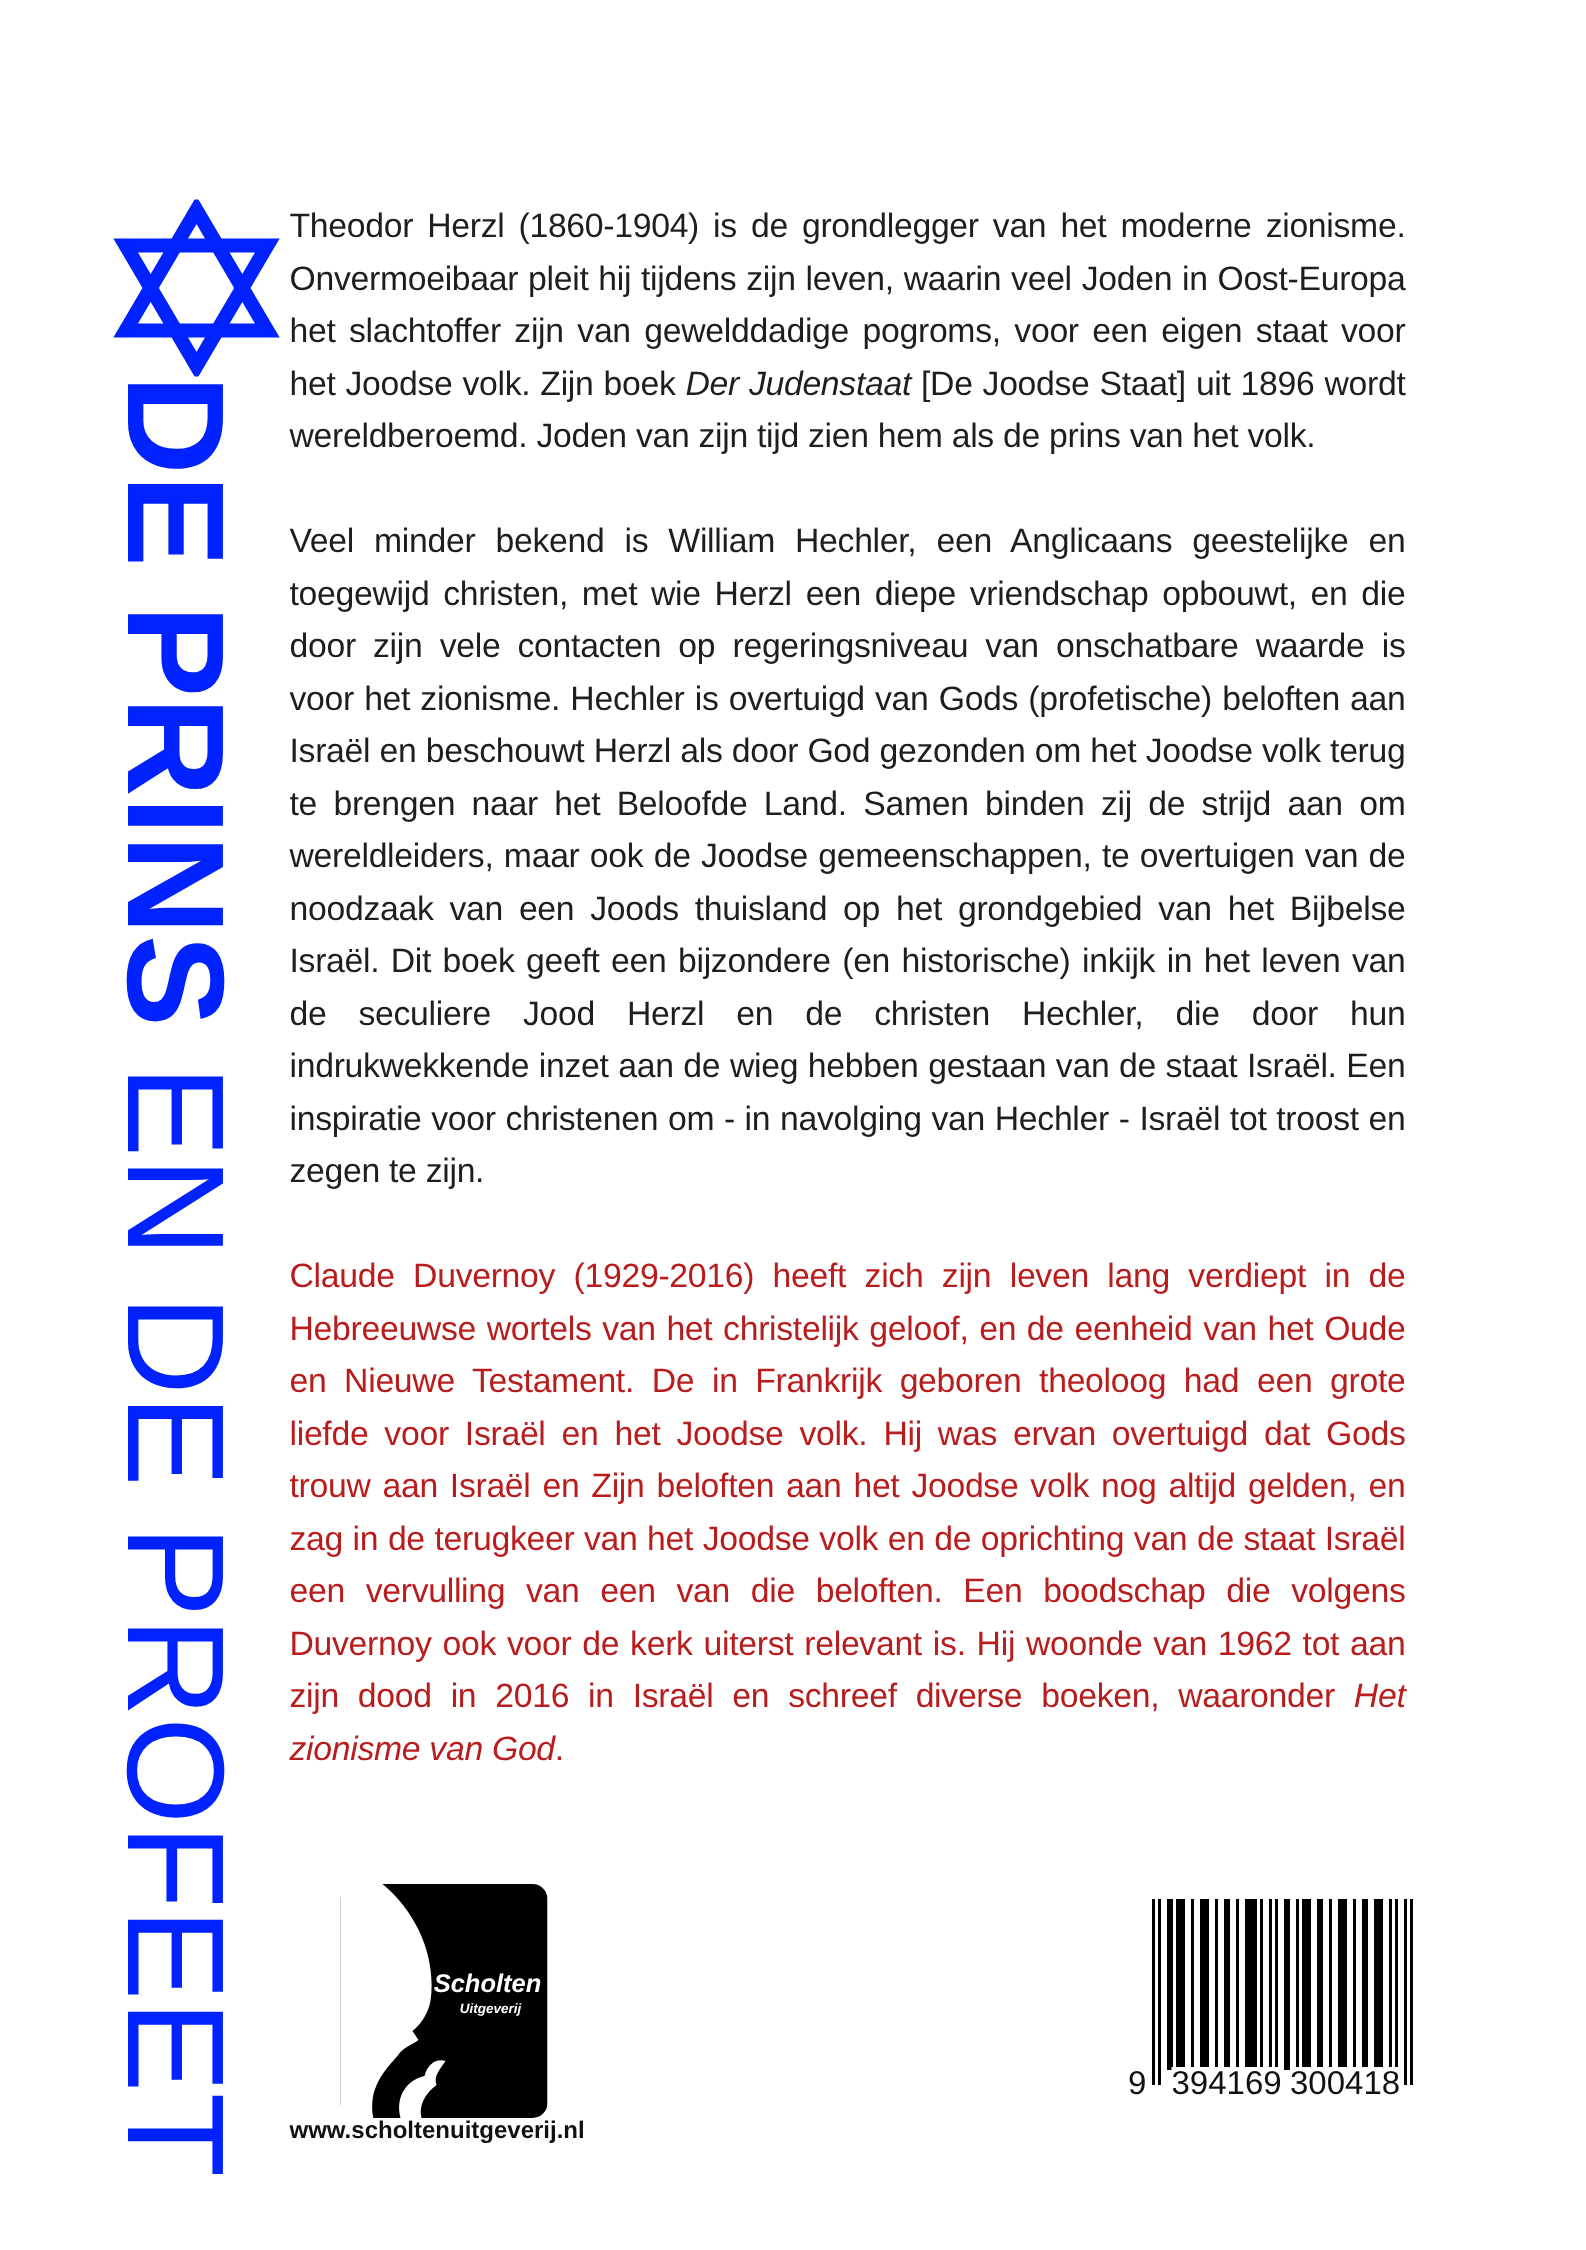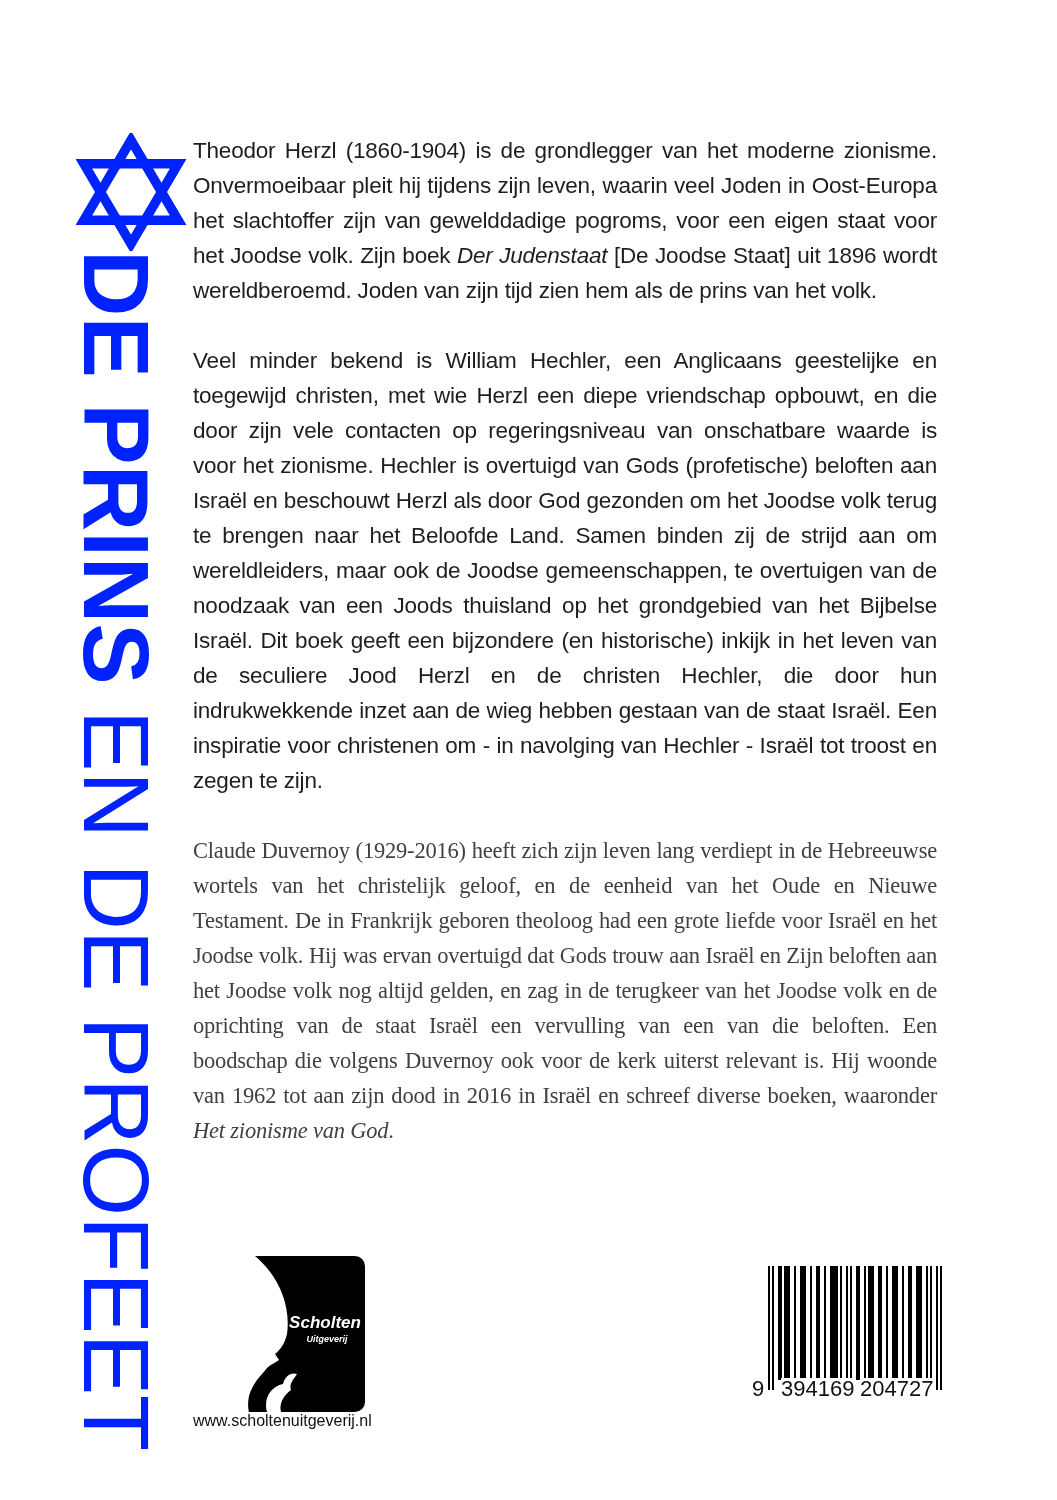--- a/index.html
+++ b/index.html
@@ -18,27 +18,27 @@
     font-size: 92px; line-height: 76px; letter-spacing: 0px;
   }
   .vtitle .bold { font-weight: 700; }
   .vtitle .light { font-weight: 400; }
   .body-text {
     position: absolute; left: 193px; top: 133px; width: 760px;
     font-family: "Liberation Sans", sans-serif; font-size: 22.5px; line-height: 35px;
     color: #1e1e1e; letter-spacing: -0.2px;
   }
   .body-text p { margin: 0 16px 35px 0; text-align: justify; text-align-last: left; }
-  .body-text p.light { color: #404040; font-family: Liberation Serif, serif; }
+  .body-text p.light { color: #b91c1c; }
   .body-text em { font-style: italic; }
   .logo {
     position: absolute; left: 227px; top: 1256px; width: 138px; height: 156px;
   }
   .url {
-    position: absolute; left: 193px; top: 1412px; font-size: 16px; font-weight: 400; color: #111;
+    position: absolute; left: 193px; top: 1412px; font-size: 16px; font-weight: 700; color: #111;
     font-family: "Liberation Sans", sans-serif;
   }
   .barcode { position: absolute; left: 760px; top: 1266px; width: 200px; height: 130px; }
   .barcode-num {
     position: absolute; top: 1378px; font-family: "Liberation Sans", sans-serif; font-size: 22px;
     color: #111; background: #fff; line-height: 22px;
   }
 </style>
 </head>
 <body>
@@ -94,13 +94,13 @@
       <rect x="148" y="0" width="4" height="114"></rect>
     <rect x="156" y="0" width="6" height="114"></rect>
       <rect x="166" y="0" width="2" height="114"></rect>
     <rect x="170" y="0" width="2" height="114"></rect>
     <rect x="176" y="0" width="2" height="124"></rect>
       <rect x="180" y="0" width="2" height="124"></rect>
   </g>
 </svg>
 <div class="barcode-num" style="left:752px;">9</div>
 <div class="barcode-num" style="left:781px;">394169</div>
-<div class="barcode-num" style="left:860px;">204727</div>
+<div class="barcode-num" style="left:860px;">300418</div>
 
 </body></html>

